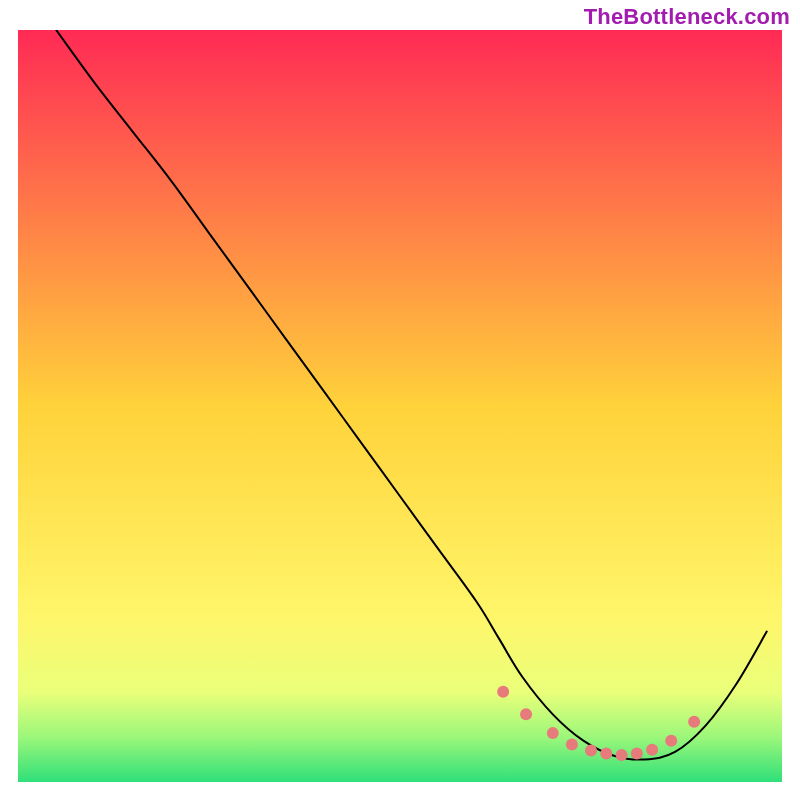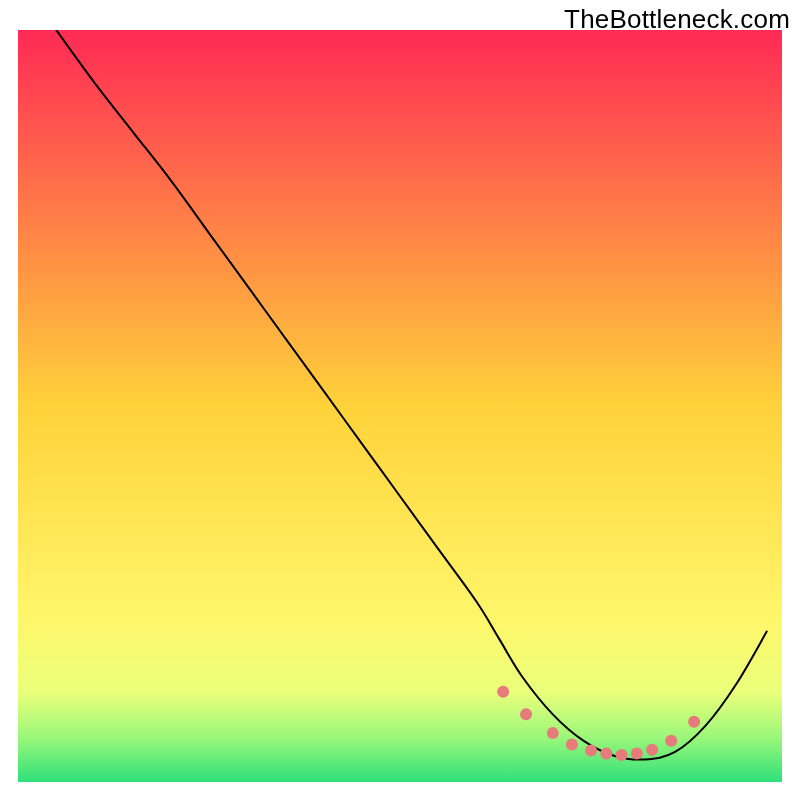--- a/index.html
+++ b/index.html
@@ -13,23 +13,23 @@
   }
   .stage {
     position: relative;
     width: 800px;
     height: 800px;
   }
   .watermark {
     position: absolute;
     top: 4px;
     right: 10px;
-    font-size: 26px;
-    font-weight: 400;
-    color: #000000;
+    font-size: 22px;
+    font-weight: 700;
+    color: #a21caf;
     letter-spacing: 0.2px;
     z-index: 10;
   }
   .plot-outer {
     position: absolute;
     left: 18px;
     top: 30px;
     width: 764px;
     height: 752px;
     background: #ffffff;

